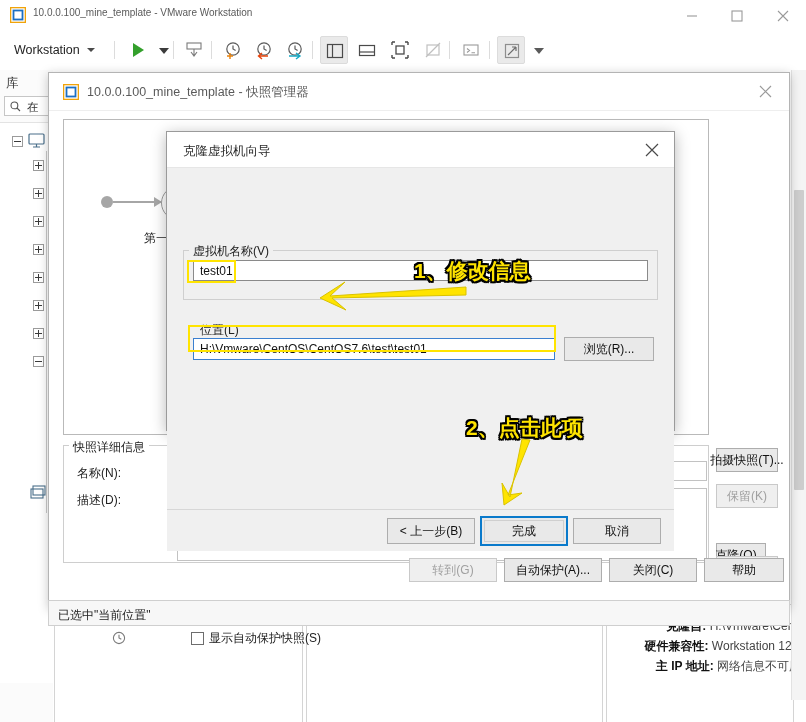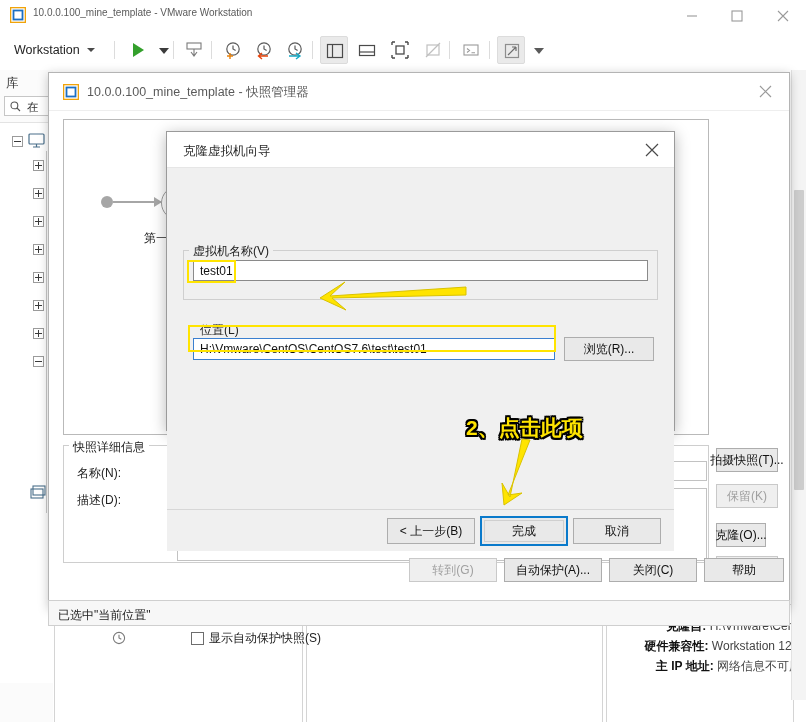--- a/index.html
+++ b/index.html
@@ -341,21 +341,21 @@
       <span class="chk-box"></span>
       <span class="chk-label">显示自动保护快照(S)</span>
     </div>
 
     <div class="btn" style="left:667px;top:375px;width:62px;height:24px;">
       <span>拍摄快照(T)...</span>
     </div>
     <div class="btn dis" style="left:667px;top:411px;width:62px;height:24px;">
       <span>保留(K)</span>
     </div>
-    <div class="btn" style="left:667px;top:450px;width:50px;height:24px;">
+    <div class="btn" style="left:667px;top:470px;width:50px;height:24px;">
       <span>克隆(O)...</span>
     </div>
     <div class="btn dis" style="left:667px;top:483px;width:62px;height:24px;">
       <span>删除(E)</span>
     </div>
 
     <div class="btn dis" style="left:360px;top:485px;width:88px;height:24px;">
       <span>转到(G)</span>
     </div>
     <div class="btn" style="left:455px;top:485px;width:98px;height:24px;">
@@ -412,20 +412,21 @@
       </div>
       <div class="btn" style="left:406px;top:8px;width:88px;height:26px;">
         <span>取消</span>
       </div>
     </div>
   </div>
 
   <div class="hl" style="left:187px;top:260px;width:49px;height:23px;"></div>
   <div class="hl" style="left:188px;top:325px;width:368px;height:27px;"></div>
 
+  <div class="anno" style="left:414px;top:257px;">1、修改信息</div>
   <div class="anno" style="left:466px;top:414px;">2、点击此项</div>
 
   <svg style="position:absolute;left:290px;top:276px;" width="180" height="40">
     <path d="M176 11 L40 20 L55 6 L30 22 L56 34 L42 22 L176 19 Z" fill="#ffe400" stroke="#d9c200" stroke-width="1"></path>
   </svg>
 
   <svg style="position:absolute;left:470px;top:437px;" width="80" height="78">
     <path d="M52 2 L40 60 L32 46 L34 68 L52 56 L38 58 L60 3 Z" fill="#ffe400" stroke="#d9c200" stroke-width="1"></path>
   </svg>
 

